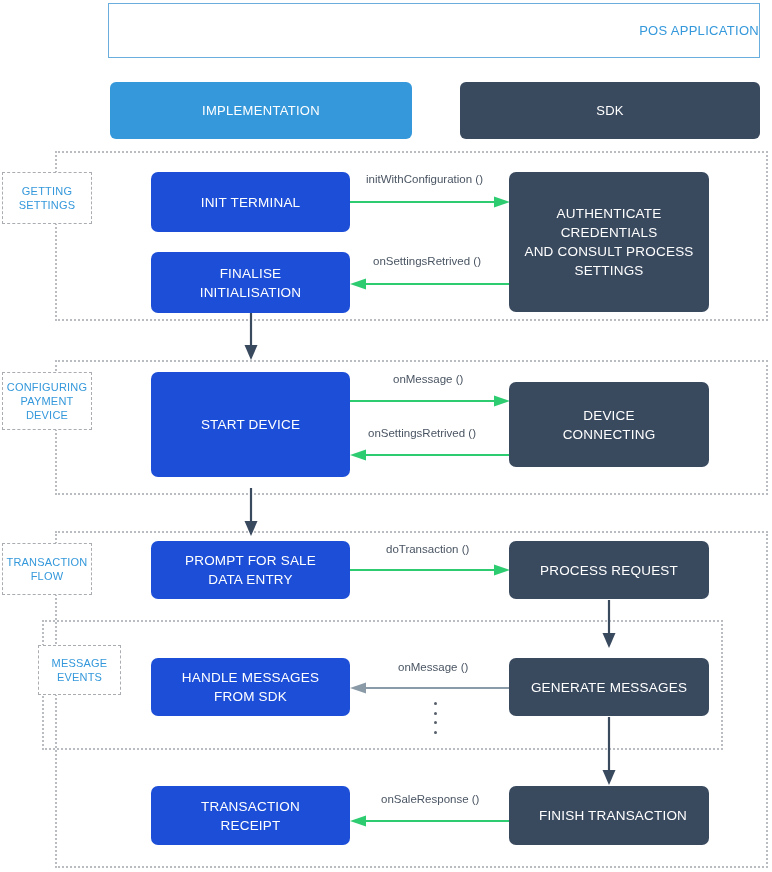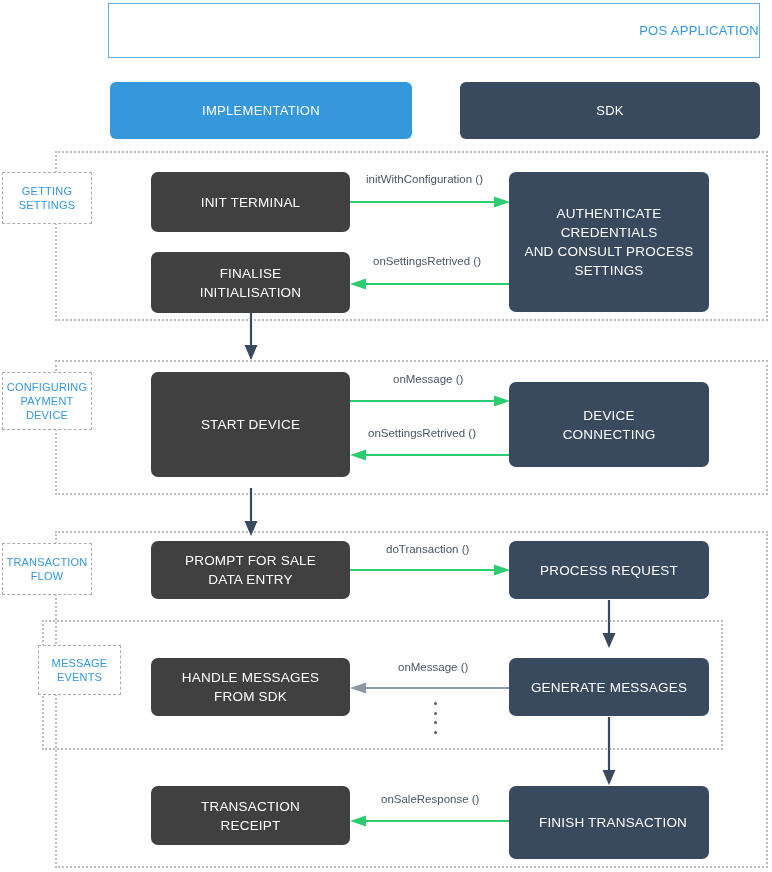--- a/index.html
+++ b/index.html
@@ -70,21 +70,21 @@
   .node {
     border-radius: 7px;
     display: flex; align-items: center; justify-content: center;
     text-align: center;
     color: #ffffff;
     font-size: 13.5px;
     line-height: 19px;
     letter-spacing: 0.2px;
     z-index: 4;
   }
-  .node.blue { background: #404040; }
+  .node.blue { background: #1d4ed8; }
   .node.navy { background: #39495e; }
 
   
   .call-label {
     color: #4a5563;
     font-size: 11.5px;
     white-space: nowrap;
     z-index: 6;
   }
 
@@ -305,21 +305,21 @@
     </svg>
   </div>
 
   <div class="abs node blue" style="left:151px; top:786px; width:199px; height:59px;">
     <div>
       <div>TRANSACTION</div>
       <div>RECEIPT</div>
     </div>
   </div>
 
-  <div class="abs node navy" style="left:509px; top:786px; width:200px; height:73px;padding-left:8px;">
+  <div class="abs node navy" style="left:509px; top:786px; width:200px; height:59px;padding-left:8px;">
     <span>FINISH TRANSACTION</span>
   </div>
 
   <div class="abs call-label" style="left:381px; top:793px;text-align:center;">onSaleResponse ()</div>
 
   <div class="abs harrow" style="left:350px; top:814px; width:160px;">
     <svg width="160" height="14" viewBox="0 0 160 14">
       <line x1="160" y1="7" x2="12" y2="7" stroke="#2ecc71" stroke-width="2.2"></line>
       <polygon points="0,7 16,1.5 16,12.5" fill="#2ecc71"></polygon>
     </svg>

